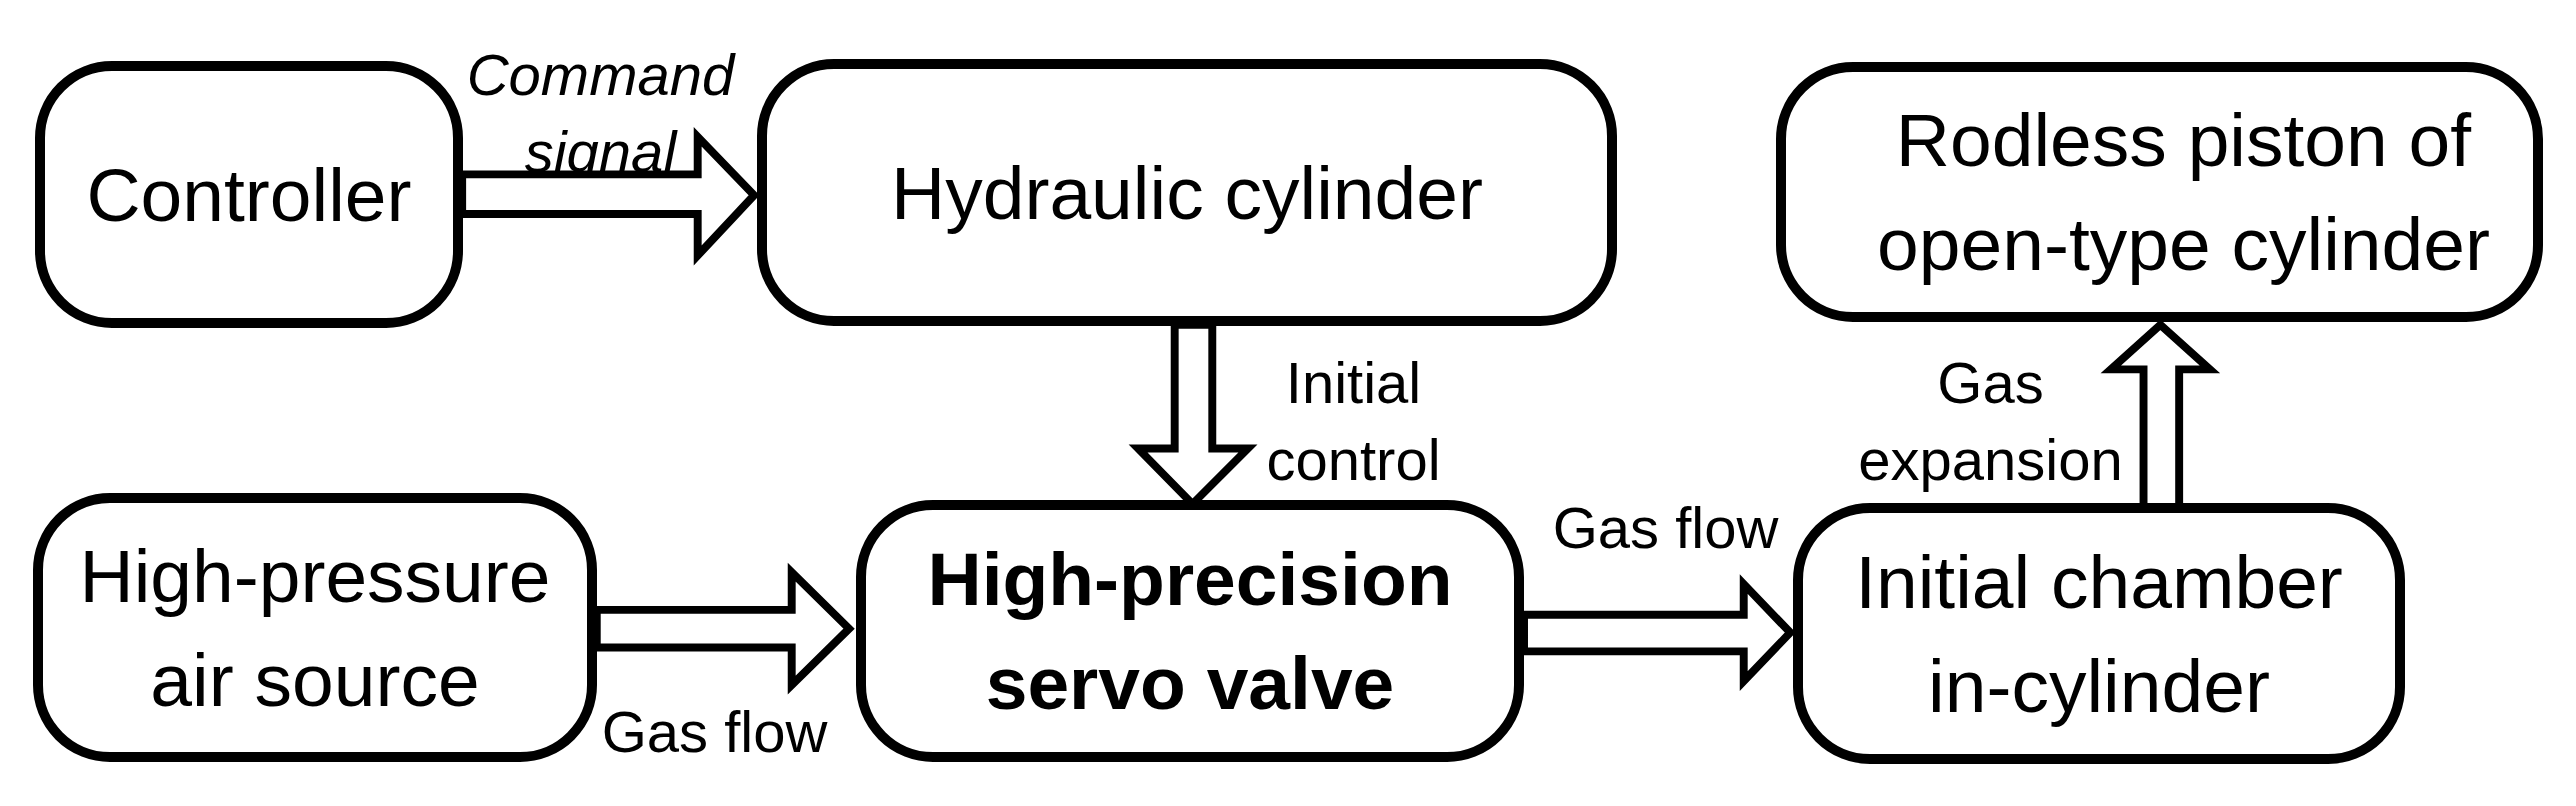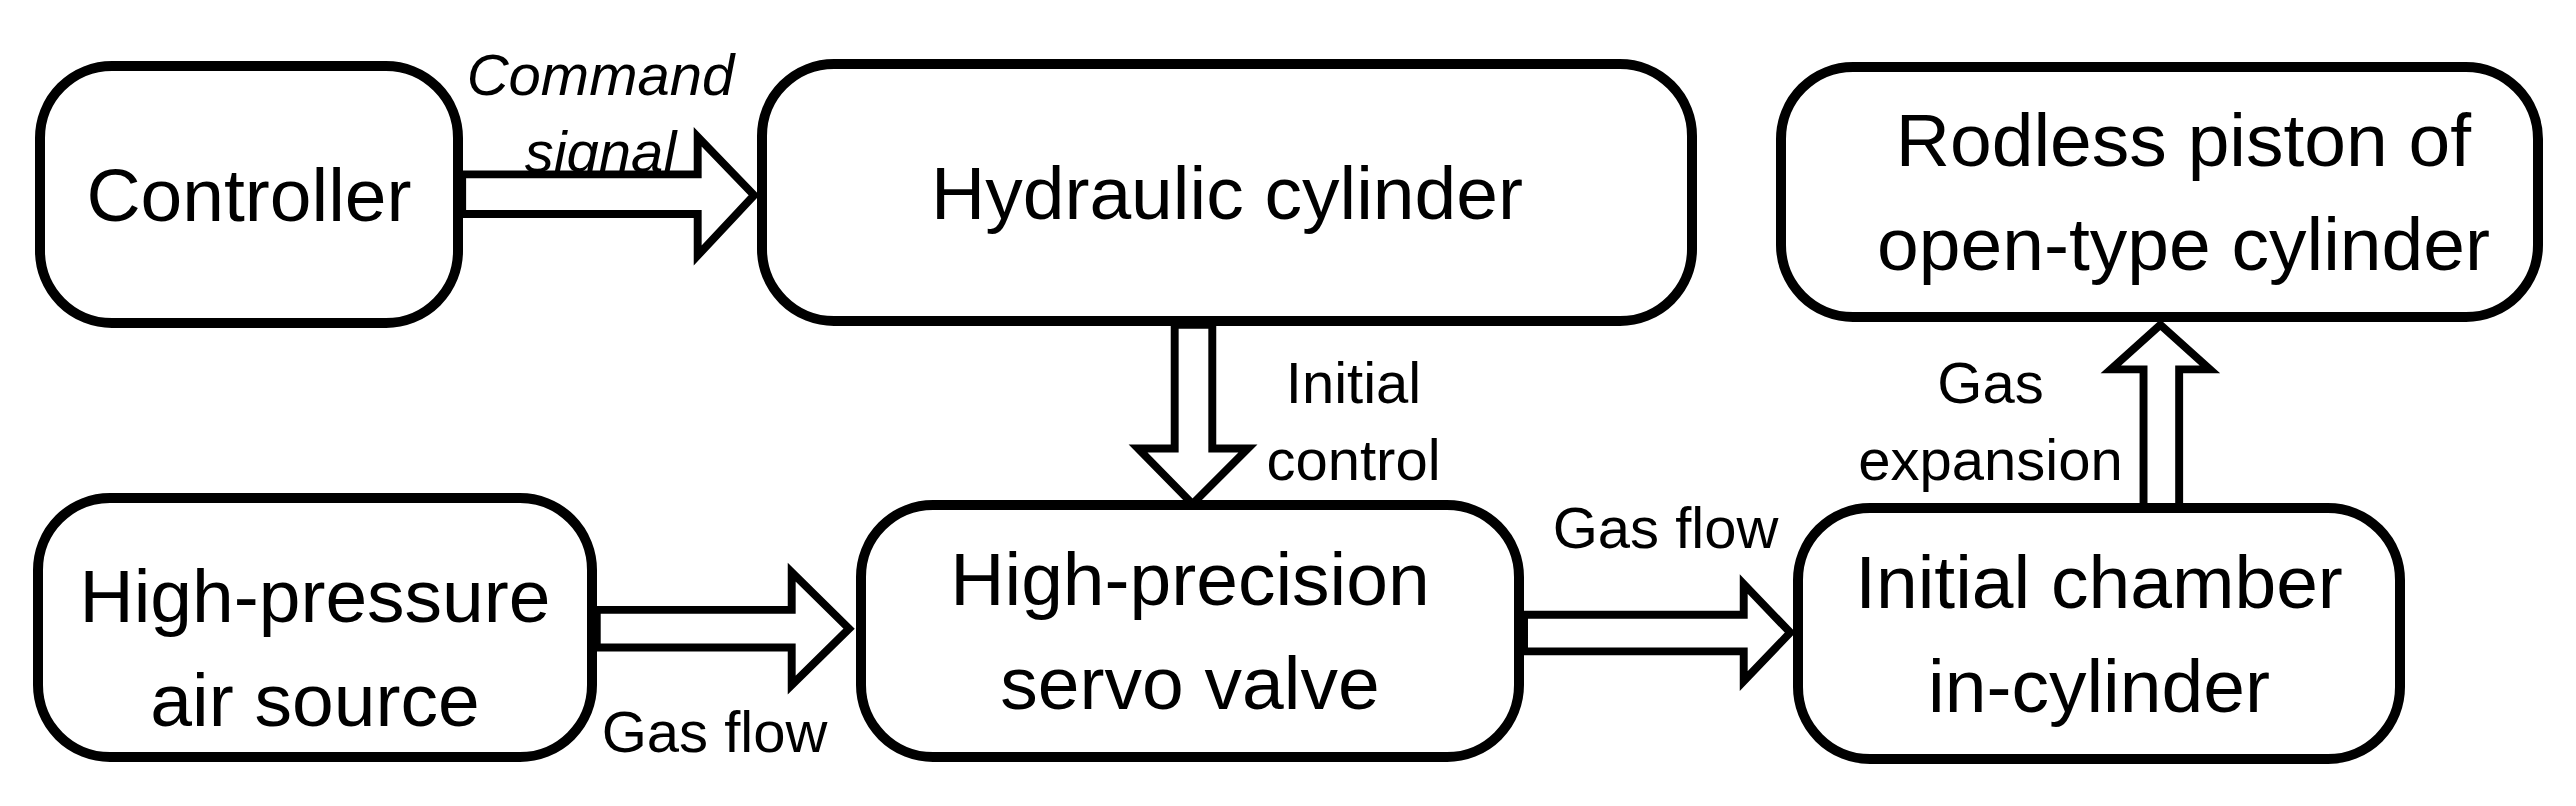--- a/index.html
+++ b/index.html
@@ -55,35 +55,35 @@
 </style>
 </head>
 <body>
 
 <div class="canvas">
 
   <div class="node" style="left:35px; top:61px; width:428px; height:267px;">
     <div>Controller</div>
   </div>
 
-  <div class="node" style="left:757px; top:59px; width:940px; height:267px;">
+  <div class="node" style="left:757px; top:59px; width:860px; height:267px;">
     <div>Hydraulic cylinder</div>
   </div>
 
   <div class="node" style="left:1776px; top:62px; width:767px; height:260px;padding-left:48px;">
     <div>Rodless piston of</div>
     <div>open-type cylinder</div>
   </div>
 
-  <div class="node" style="left:33px; top:493px; width:564px; height:269px;justify-content:flex-end;">
+  <div class="node" style="left:33px; top:493px; width:564px; height:269px;">
     <div>High-pressure</div>
     <div>air source</div>
   </div>
 
-  <div class="node" style="left:856px; top:500px; width:668px; height:262px;">
+  <div class="node" style="left:856px; top:500px; width:668px; height:262px;font-weight:bold;">
     <div>High-precision</div>
     <div>servo valve</div>
   </div>
 
   <div class="node" style="left:1793px; top:503px; width:612px; height:261px;">
     <div>Initial chamber</div>
     <div>in-cylinder</div>
   </div>
 
   <div class="edge-label" style="left:442px; top:36px; width:317px;font-style:italic;">

